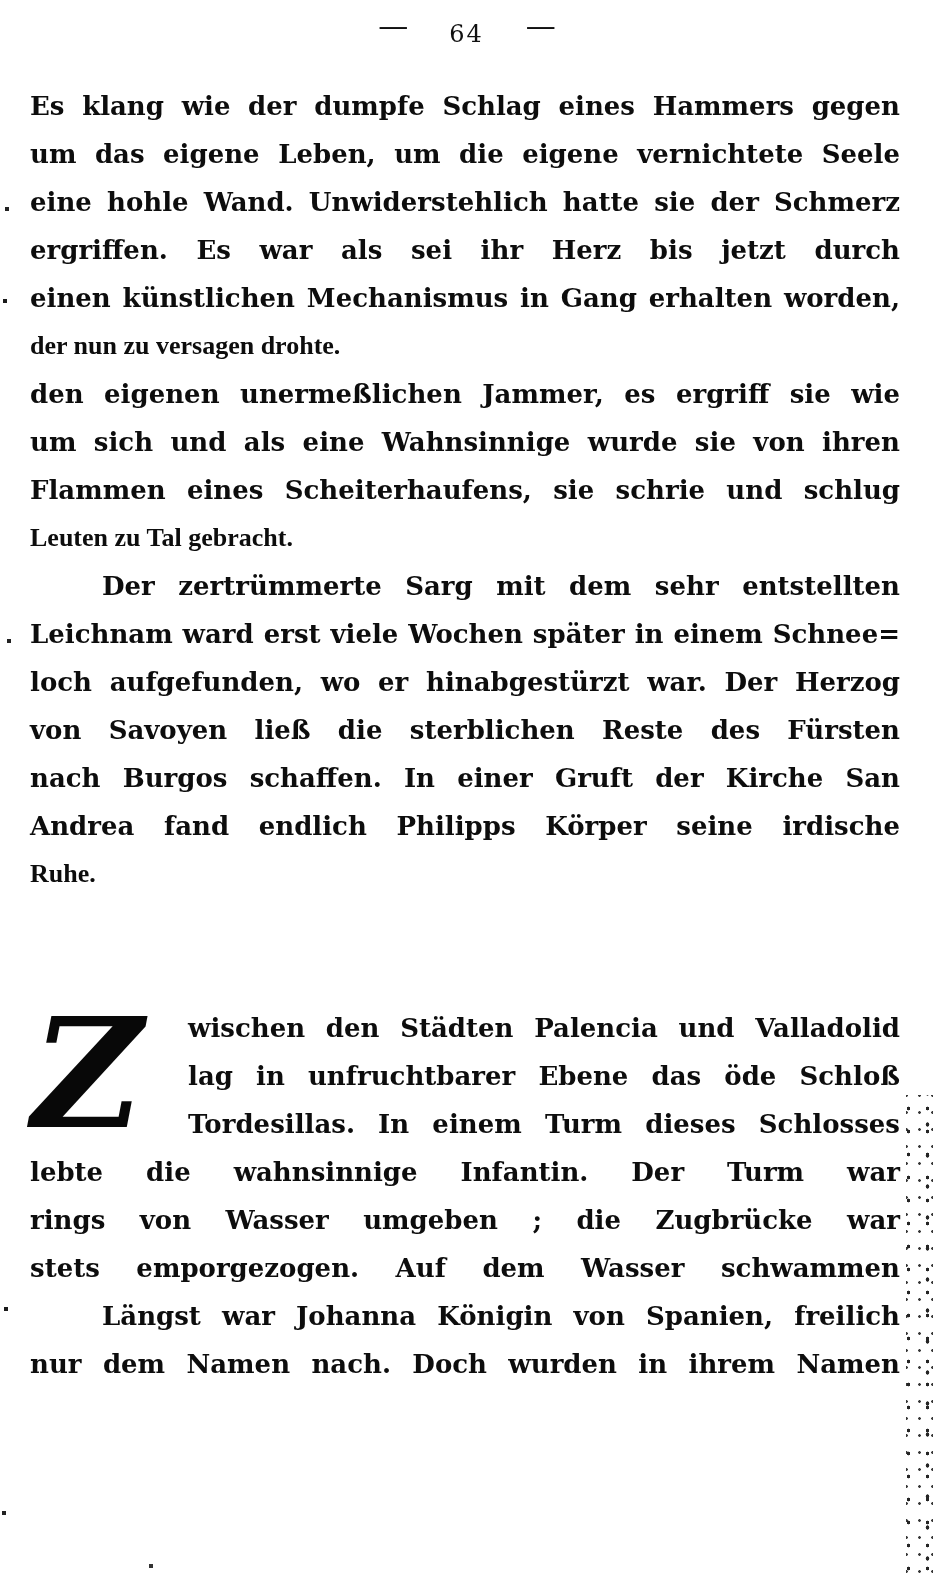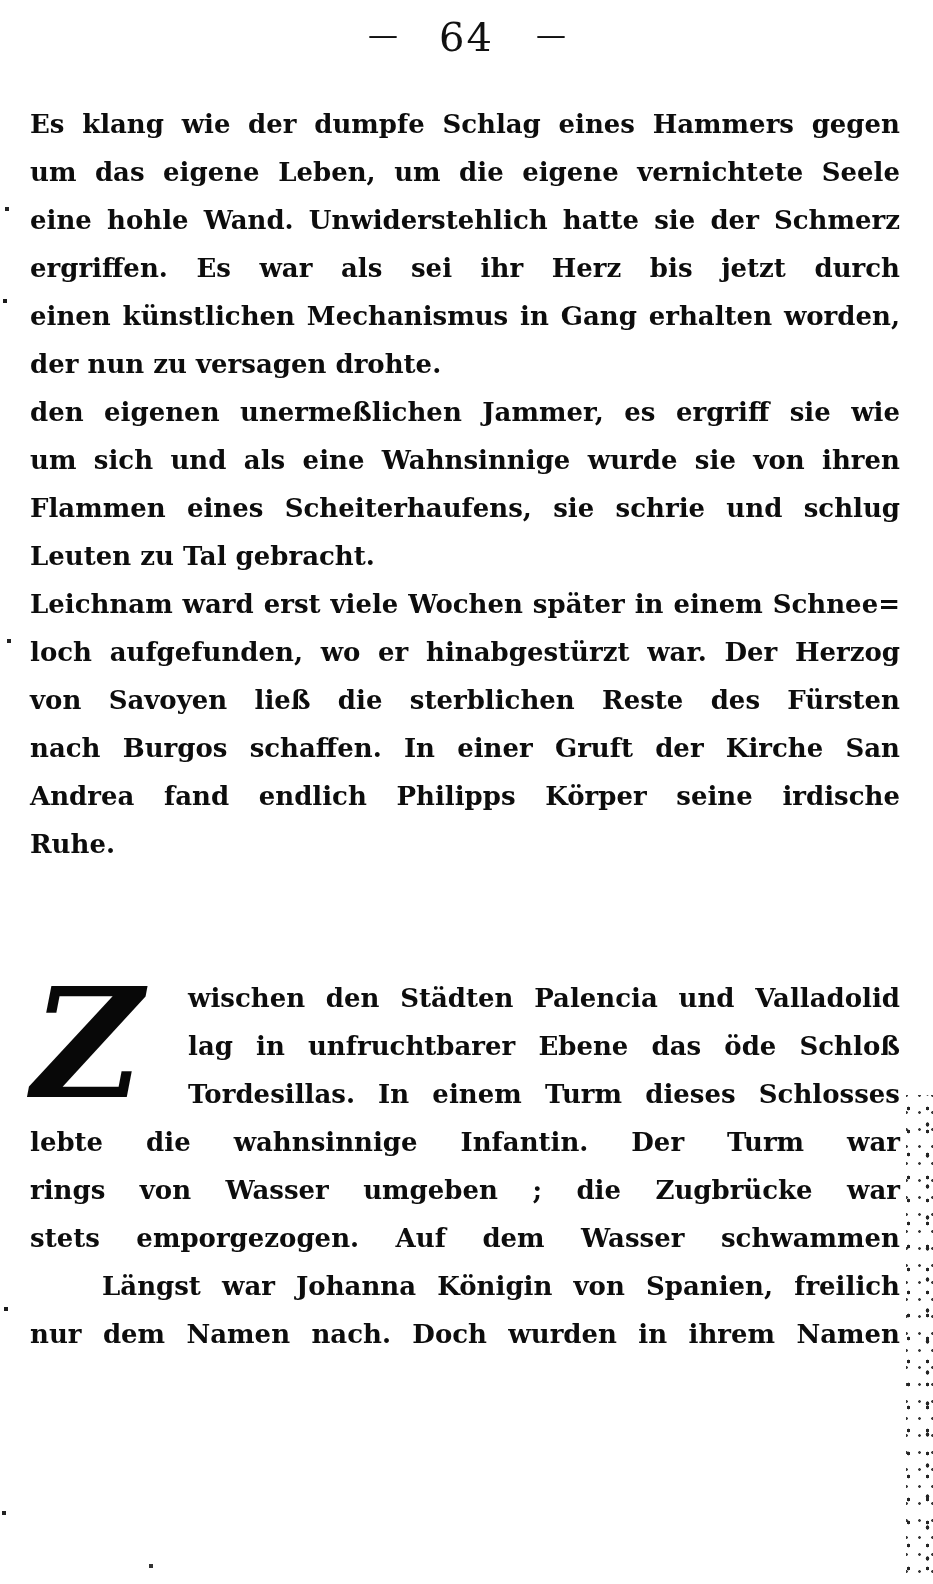--- a/index.html
+++ b/index.html
@@ -23,48 +23,49 @@
     width: 100%;
     display: flex;
     justify-content: center;
     align-items: baseline;
     gap: 42px;
     font-size: 30px;
     font-weight: 400;
     color: #111;
   }
   .page-header .page-num {
-    font-size: 40px;
+    font-size: 24px;
     letter-spacing: 2px;
   }
   .page-header .dash {
     transform: translateY(-6px);
     letter-spacing: -1px;
   }
   .text-body {
     position: absolute;
-    top: 100px;
+    top: 82px;
     left: 30px;
     width: 870px;
     font-size: 26px;
     font-weight: 700;
   }
   .para { margin: 0; }
   .para.section-break { margin-top: 106px; }
   .para.has-dropcap { position: relative; }
   .line {
     height: 48px;
     line-height: 48px;
     text-align: justify;
     text-align-last: justify;
     overflow: visible;
   }
   .line.left {
     text-align: left;
     text-align-last: left;
+    font-family: Liberation Serif, serif;
   }
   .line.indent { padding-left: 72px; }
   .para.has-dropcap .line.wrapped { padding-left: 158px; }
   .dropcap {
     position: absolute;
     left: 2px;
     top: 4px;
     font-size: 152px;
     line-height: 132px;
     font-weight: 700;
@@ -120,20 +121,21 @@
         <div class="line">einen künstlichen Mechanismus in Gang erhalten worden,</div>
         <div class="line left">der nun zu versagen drohte.</div>
       </div>
       <div class="para">
         <div class="line">den eigenen unermeßlichen Jammer, es ergriff sie wie</div>
         <div class="line">um sich und als eine Wahnsinnige wurde sie von ihren</div>
         <div class="line">Flammen eines Scheiterhaufens, sie schrie und schlug</div>
         <div class="line left">Leuten zu Tal gebracht.</div>
       </div>
       <div class="para">
+        <div class="line indent">Der zertrümmerte Sarg mit dem sehr entstellten</div>
         <div class="line">Leichnam ward erst viele Wochen später in einem Schnee=</div>
         <div class="line">loch aufgefunden, wo er hinabgestürzt war. Der Herzog</div>
         <div class="line">von Savoyen ließ die sterblichen Reste des Fürsten</div>
         <div class="line">nach Burgos schaffen. In einer Gruft der Kirche San</div>
         <div class="line">Andrea fand endlich Philipps Körper seine irdische</div>
         <div class="line left">Ruhe.</div>
       </div>
       <div class="para section-break has-dropcap">
         <span class="dropcap">Z</span>
         <div class="line wrapped">wischen den Städten Palencia und Valladolid</div>

